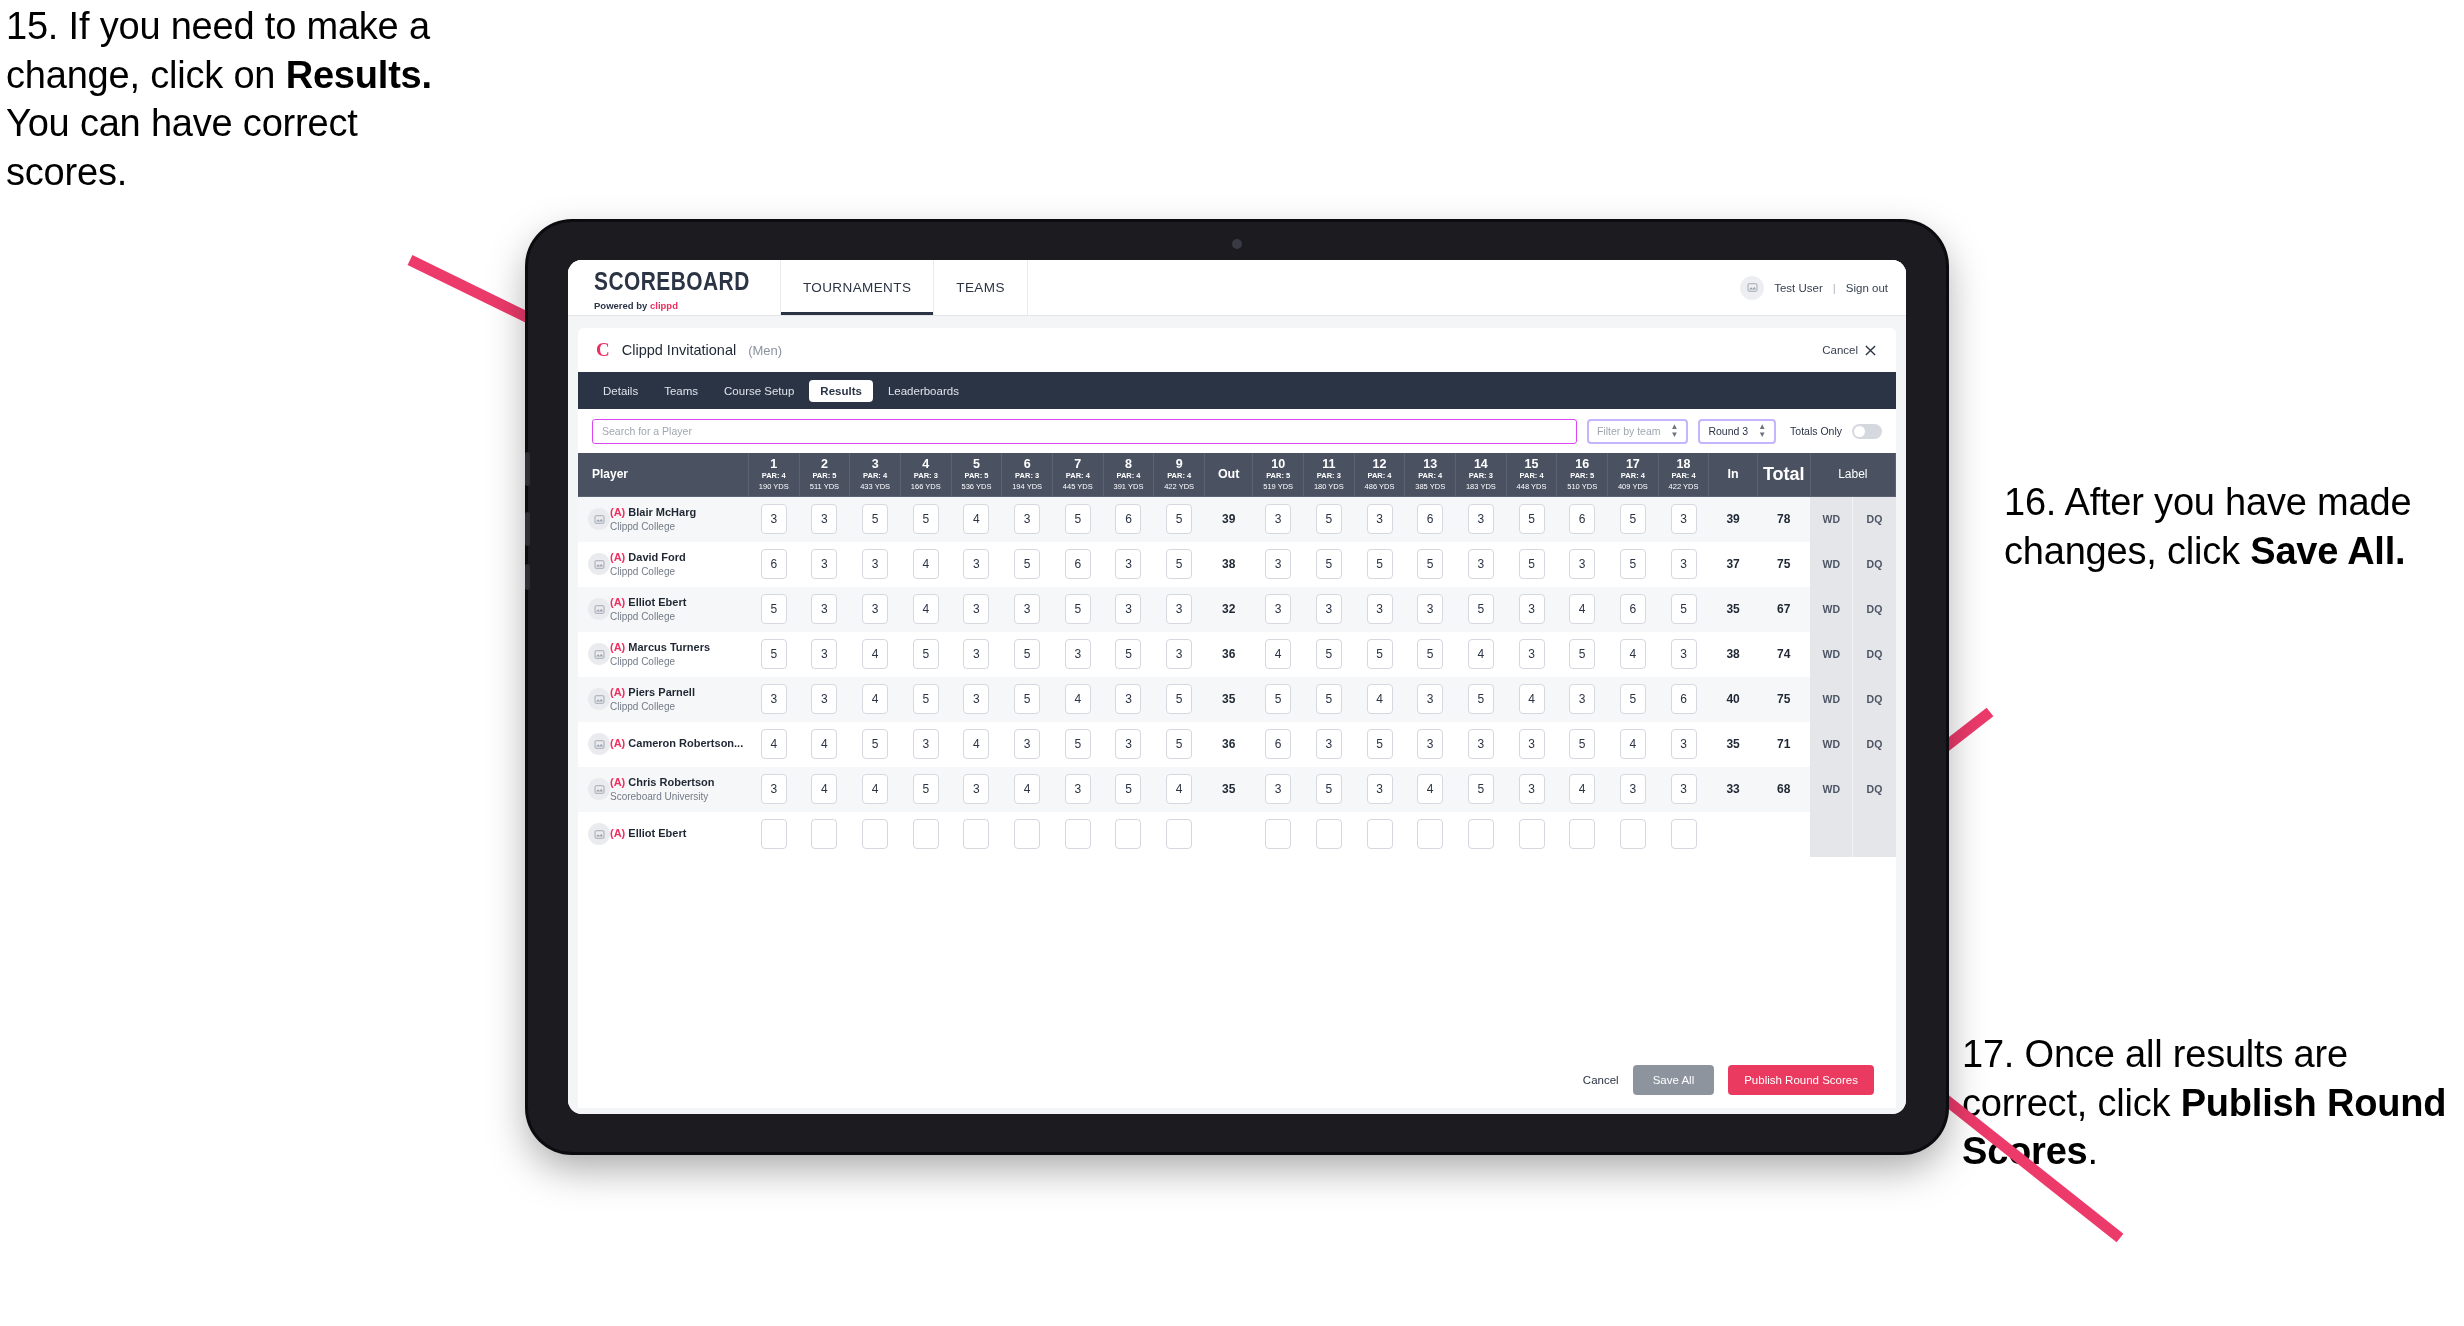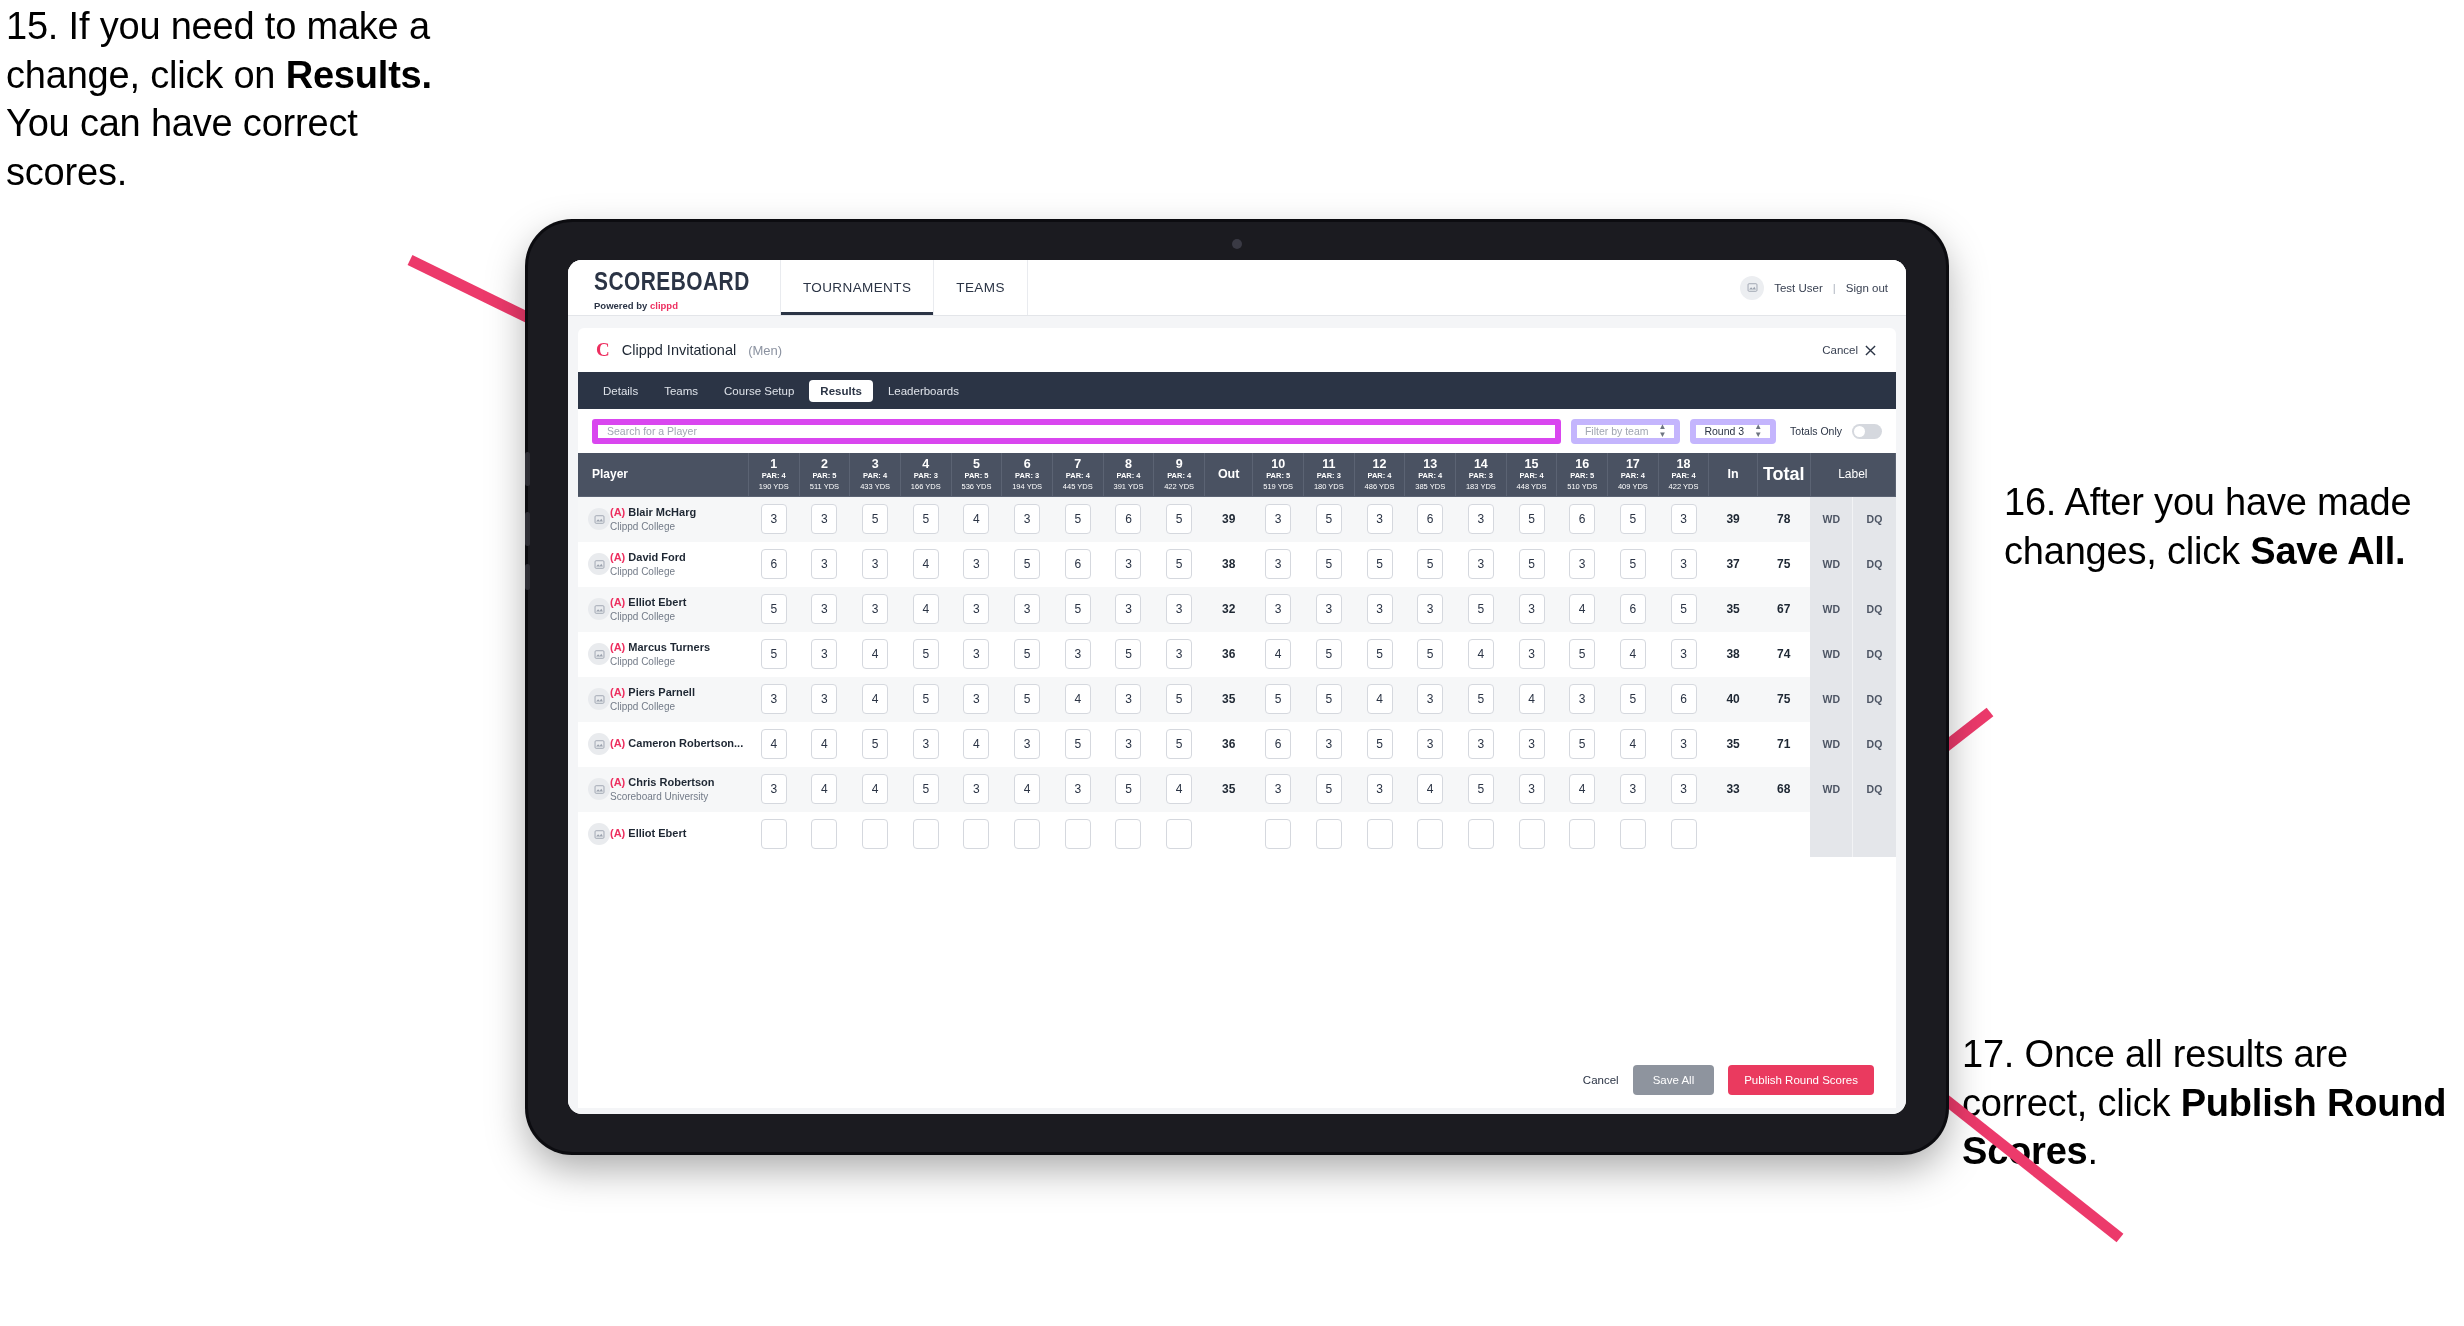--- a/index.html
+++ b/index.html
@@ -133,26 +133,26 @@
   }
   .dtab.active { background: #ffffff; color: #2b3445; font-weight: 600; }
 
   
   #filterbar {
     height: 44px; background: #ffffff;
     display: flex; align-items: center; gap: 10px;
     padding: 0 14px;
   }
   #search-input {
-    flex: 1; height: 25px; border: 6px solid #d946ef; border-radius: 3px;
+    flex: 1; height: 25px; border: 1px solid #d946ef; border-radius: 3px;
     background: #fff; font-size: 10.5px; color: #a0a6b1; padding: 0 9px;
     display: flex; align-items: center;
   }
   .select-box {
-    height: 25px; border: 6px solid #c4b5fd; border-radius: 4px;
+    height: 25px; border: 2px solid #c4b5fd; border-radius: 4px;
     display: flex; align-items: center; gap: 10px; padding: 0 8px;
     font-size: 10.5px; color: #2b3445; cursor: pointer;
   }
   .select-box.muted { color: #a0a6b1; }
   .select-box .chev { font-size: 8px; color: #6d7480; line-height: 1; }
   #totals-label { font-size: 10.5px; color: #2b3445; margin-left: 4px; }
   #totals-toggle {
     width: 30px; height: 15px; border-radius: 8px; background: #d5d8de;
     position: relative; cursor: pointer;
   }

